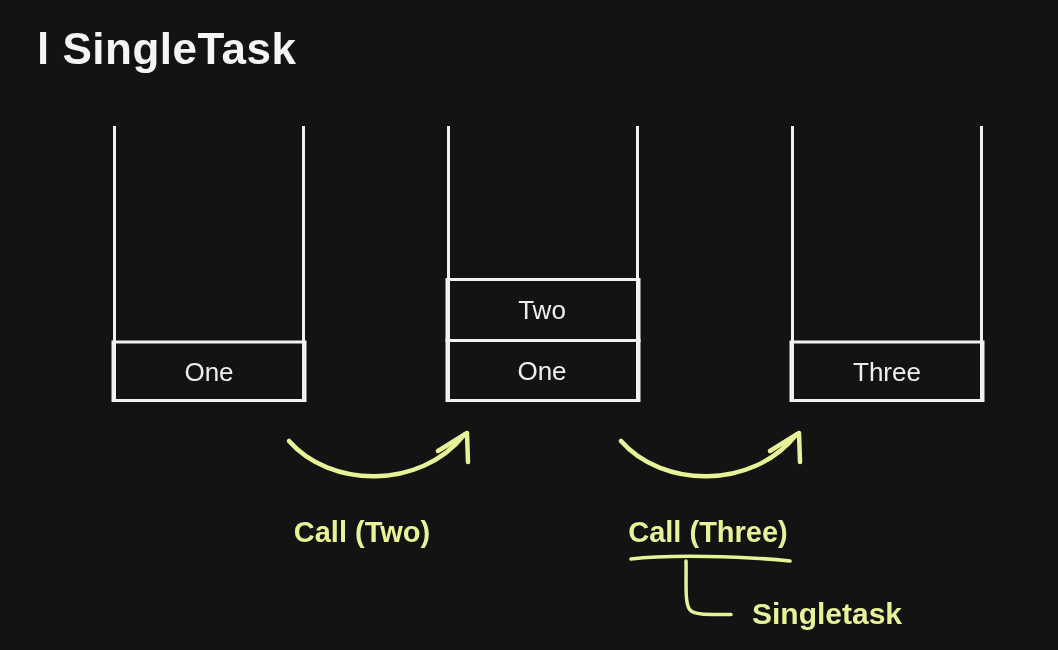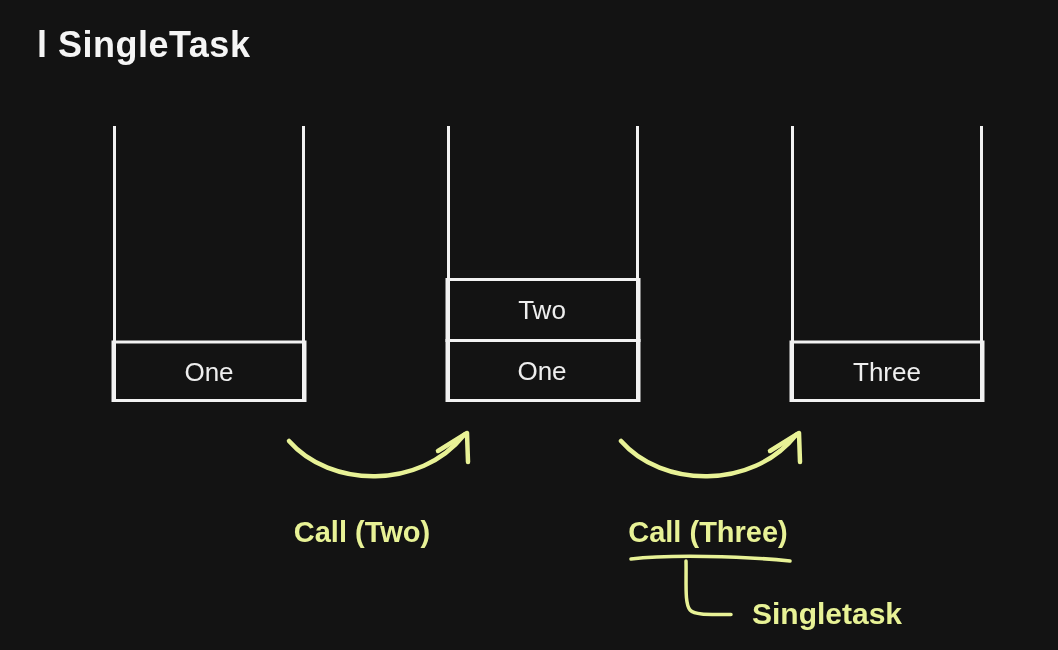--- a/index.html
+++ b/index.html
@@ -13,21 +13,21 @@
     height: 650px;
     background: #131313;
     overflow: hidden;
     font-family: "Liberation Sans", sans-serif;
   }
   .page-title {
     position: absolute;
     left: 37px;
     top: 24px;
     margin: 0;
-    font-size: 36px;
+    font-size: 44px;
     font-weight: 700;
     letter-spacing: 0.5px;
     color: #f5f5f5;
     font-family: "Liberation Sans", sans-serif;
   }
   svg { position: absolute; left: 0; top: 0; }
   .stack-line {
     stroke: #f2f2f2;
     stroke-width: 3;
     fill: none;

